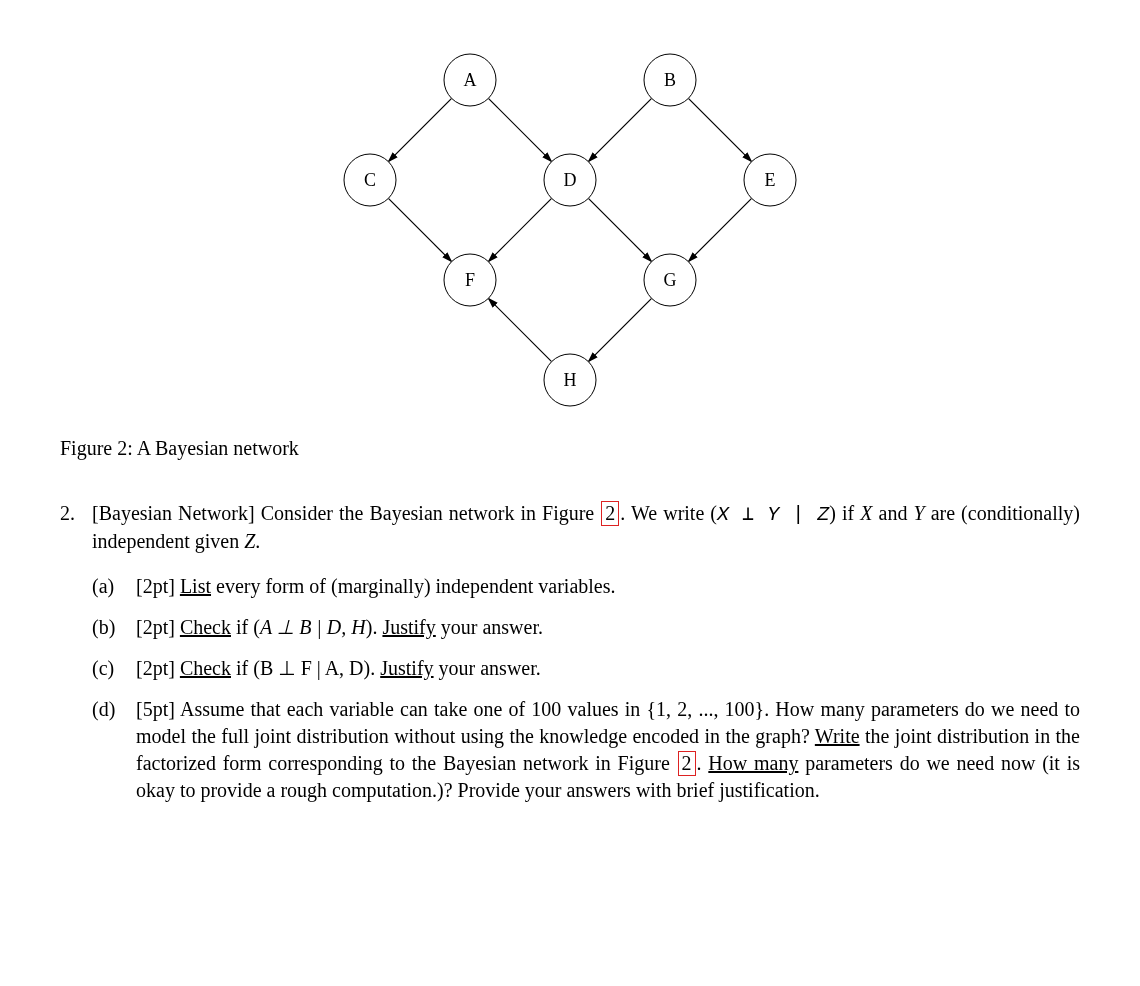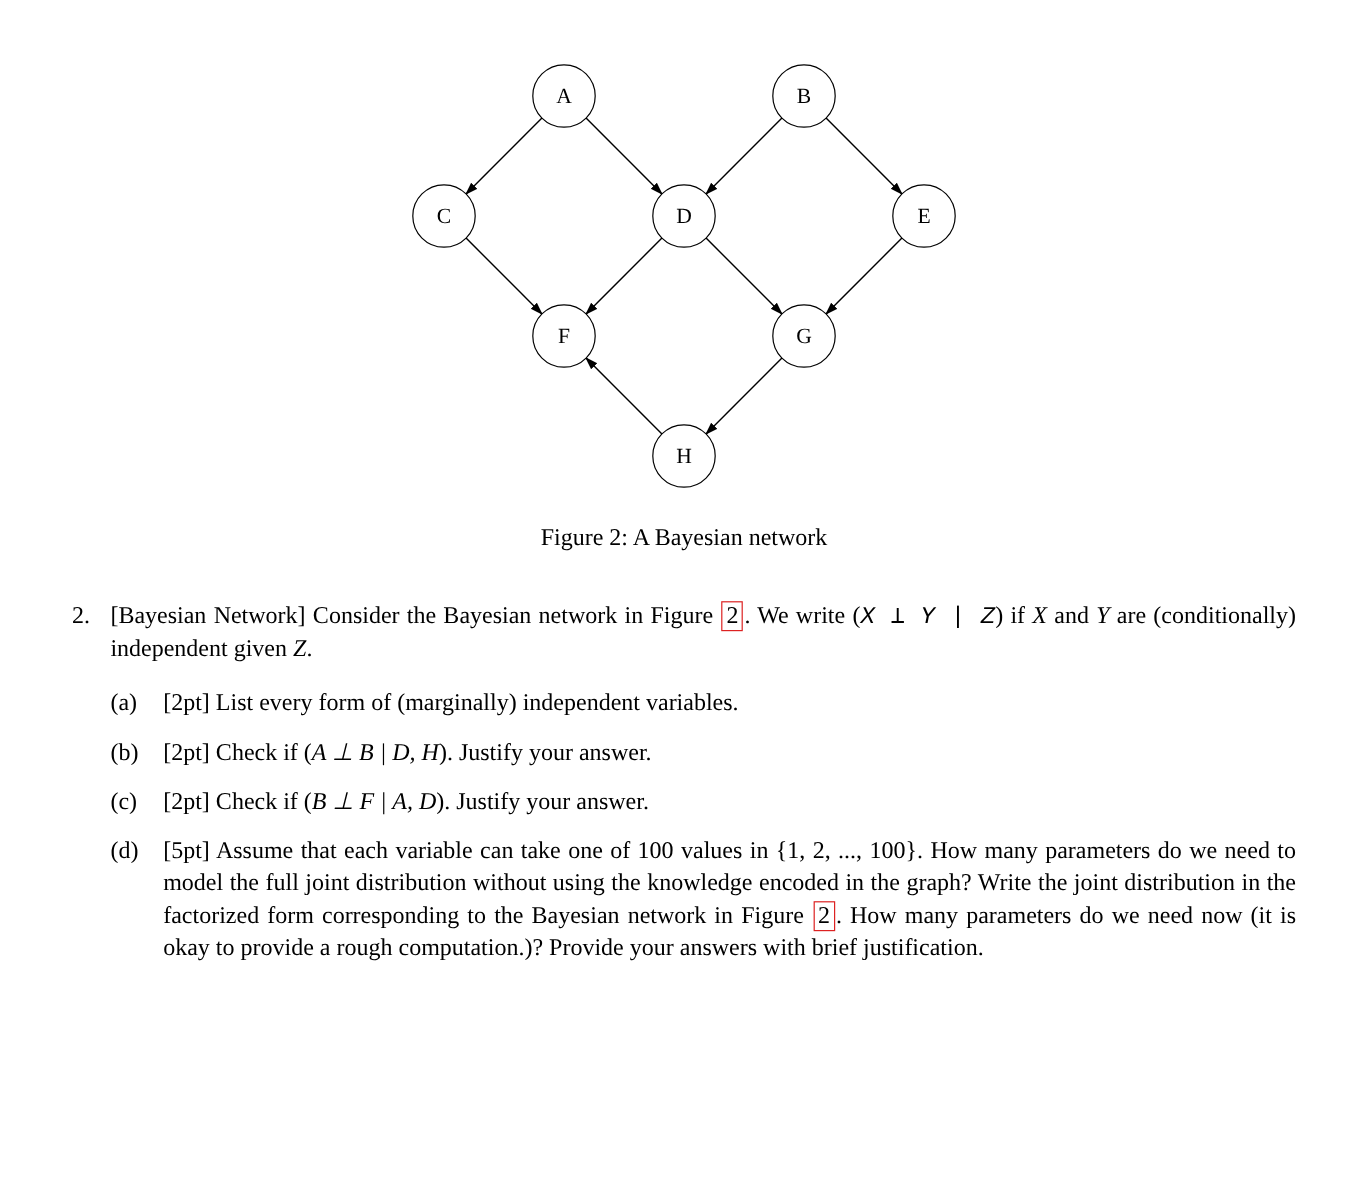--- a/index.html
+++ b/index.html
@@ -10,21 +10,20 @@
     color: #000;
     background: #fff;
     line-height: 1.35;
   }
   .figure-wrap {
     width: 500px;
     margin: 0 auto 15px auto;
   }
   .figure-wrap svg { display: block; }
   .caption {
-    text-align: center;
     font-size: 20px;
     margin: 12px 0 38px 0;
   }
   .problem {
     display: flex;
     margin-bottom: 18px;
   }
   .prob-num {
     width: 32px;
     flex: 0 0 32px;
@@ -38,21 +37,21 @@
     margin: 14px 0;
   }
   .sub-label {
     width: 44px;
     flex: 0 0 44px;
   }
   .sub-body {
     flex: 1;
     text-align: justify;
   }
-  .ul { }
+  .ul { text-decoration: underline; }
   .boxref {
     display: inline-block;
     border: 1px solid #d22;
     color: #000;
     padding: 0 3px;
     line-height: 1.15;
     margin: 0 1px;
   }
   .perp {
     font-family: Liberation Mono, monospace;
@@ -157,21 +156,21 @@
     <div class="sub-body">
       <span>[2pt]</span>
       <span class="ul">Check</span><span> if (</span><span style="font-style:italic;">A ⊥ B | D, H</span><span>). </span><span class="ul">Justify</span><span> your answer.</span>
     </div>
   </div>
 
   <div class="sub-item">
     <div class="sub-label">(c)</div>
     <div class="sub-body">
       <span>[2pt]</span>
-      <span class="ul">Check</span><span> if (</span><span style="font-style:italic;margin-top:44px;">B ⊥ F | A, D</span><span>). </span><span class="ul">Justify</span><span> your answer.</span>
+      <span class="ul">Check</span><span> if (</span><span style="margin-top:44px;">B ⊥ F | A, D</span><span>). </span><span class="ul">Justify</span><span> your answer.</span>
     </div>
   </div>
 
   <div class="sub-item">
     <div class="sub-label">(d)</div>
     <div class="sub-body">
       <span>[5pt]</span><span> Assume that each variable can take one of 100 values in {1, 2, ..., 100}. How many parameters do we need to model the full joint distribution without using the knowledge encoded in the graph? </span><span class="ul">Write</span><span> the joint distribution in the factorized form corresponding to the Bayesian network in Figure </span><span class="boxref">2</span><span>. </span><span class="ul">How many</span><span> parameters do we need now (it is okay to provide a rough computation.)? Provide your answers with brief justification.</span>
     </div>
   </div>
 

